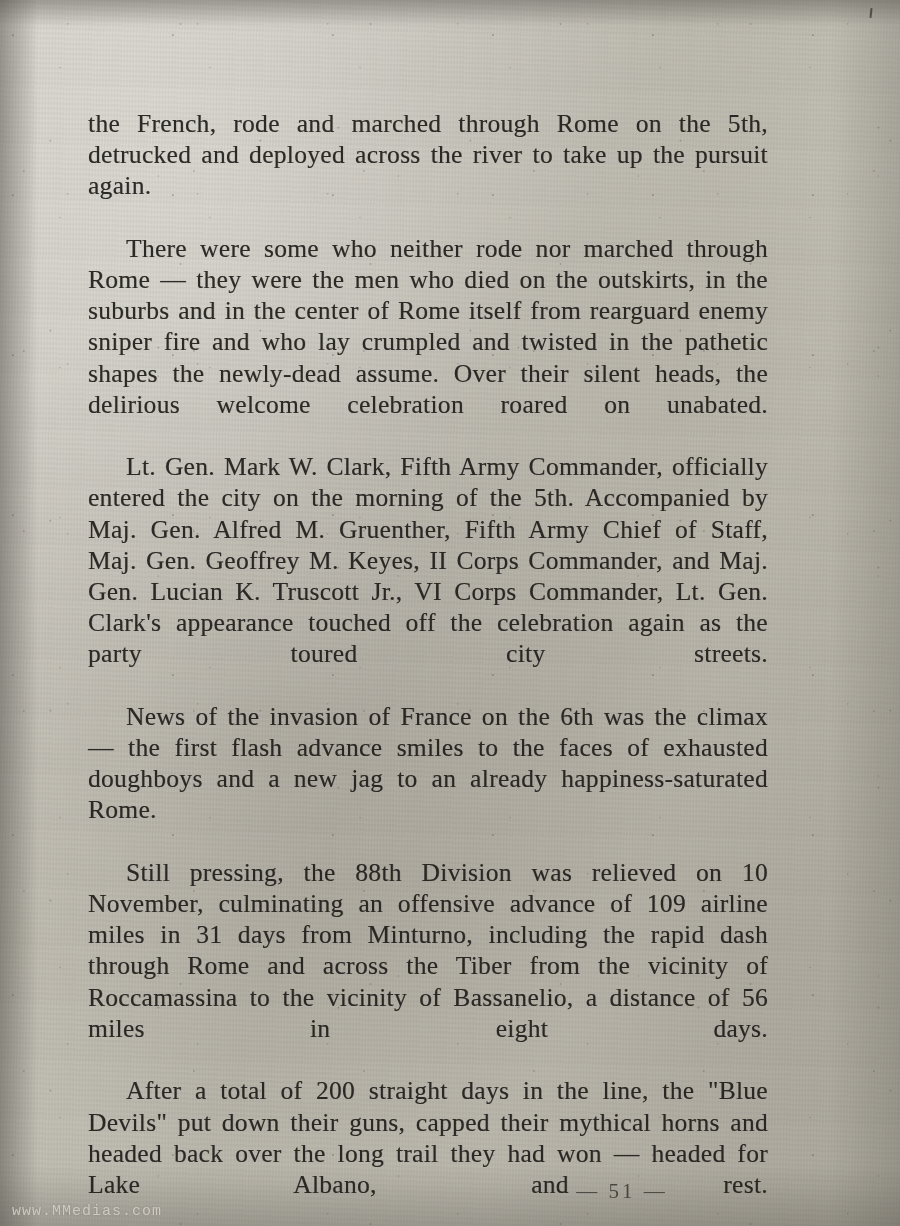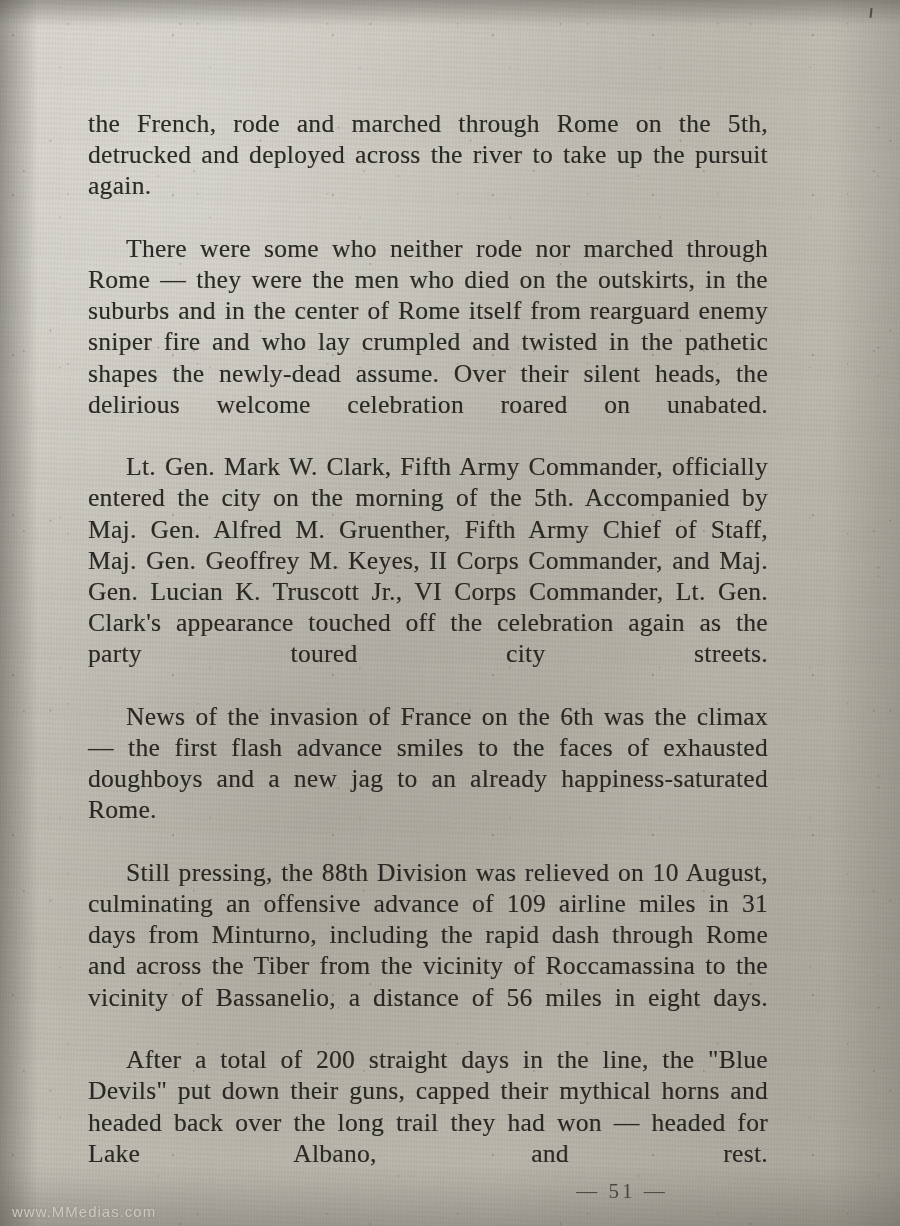--- a/index.html
+++ b/index.html
@@ -151,42 +151,42 @@
     margin-top: 29px;
   }
 
   #watermark {
     position: absolute;
     left: 12px;
     bottom: 6px;
     font-size: 15px;
     letter-spacing: 1px;
     color: rgba(215,212,205,0.85);
-    font-family: Liberation Sans, sans-serif;
+    font-family: Liberation Mono, monospace;
     text-shadow: 0 0 2px rgba(120,118,110,0.6);
     z-index: 4;
   }
 </style>
 </head>
 <body>
 
 <div id="page">
 
   <div class="edge-shadow-top"></div>
   <div class="edge-shadow-left"></div>
   <div class="edge-shadow-right"></div>
   <div class="edge-shadow-bottom"></div>
   <div class="tick-mark"></div>
 
   <div id="text-column">
     <p class="para">the French, rode and marched through Rome on the 5th, detrucked and deployed across the river to take up the pursuit again.</p>
     <p class="para">There were some who neither rode nor marched through Rome — they were the men who died on the outskirts, in the suburbs and in the center of Rome itself from rearguard enemy sniper fire and who lay crumpled and twisted in the pathetic shapes the newly-dead assume. Over their silent heads, the delirious welcome celebration roared on unabated.</p>
     <p class="para">Lt. Gen. Mark W. Clark, Fifth Army Commander, officially entered the city on the morning of the 5th. Accompanied by Maj. Gen. Alfred M. Gruenther, Fifth Army Chief of Staff, Maj. Gen. Geoffrey M. Keyes, II Corps Commander, and Maj. Gen. Lucian K. Truscott Jr., VI Corps Commander, Lt. Gen. Clark's appearance touched off the celebration again as the party toured city streets.</p>
     <p class="para">News of the invasion of France on the 6th was the climax — the first flash advance smiles to the faces of exhausted doughboys and a new jag to an already happiness-saturated Rome.</p>
-    <p class="para">Still pressing, the 88th Division was relieved on 10 August, culminating an offensive advance of 109 airline miles in 31 days from Minturno, including the rapid dash through Rome and across the Tiber from the vicinity of Roccamassina to the vicinity of Bassanelio, a distance of 56 miles in eight days.</p>
+    <p class="para">Still pressing, the 88th Division was relieved on 10 November, culminating an offensive advance of 109 airline miles in 31 days from Minturno, including the rapid dash through Rome and across the Tiber from the vicinity of Roccamassina to the vicinity of Bassanelio, a distance of 56 miles in eight days.</p>
     <p class="para">After a total of 200 straight days in the line, the "Blue Devils" put down their guns, capped their mythical horns and headed back over the long trail they had won — headed for Lake Albano, and rest.</p>
   </div>
 
   <div id="page-number">— 51 —</div>
 
   <div id="watermark">www.MMedias.com</div>
 
 </div>
 
 </body></html>

